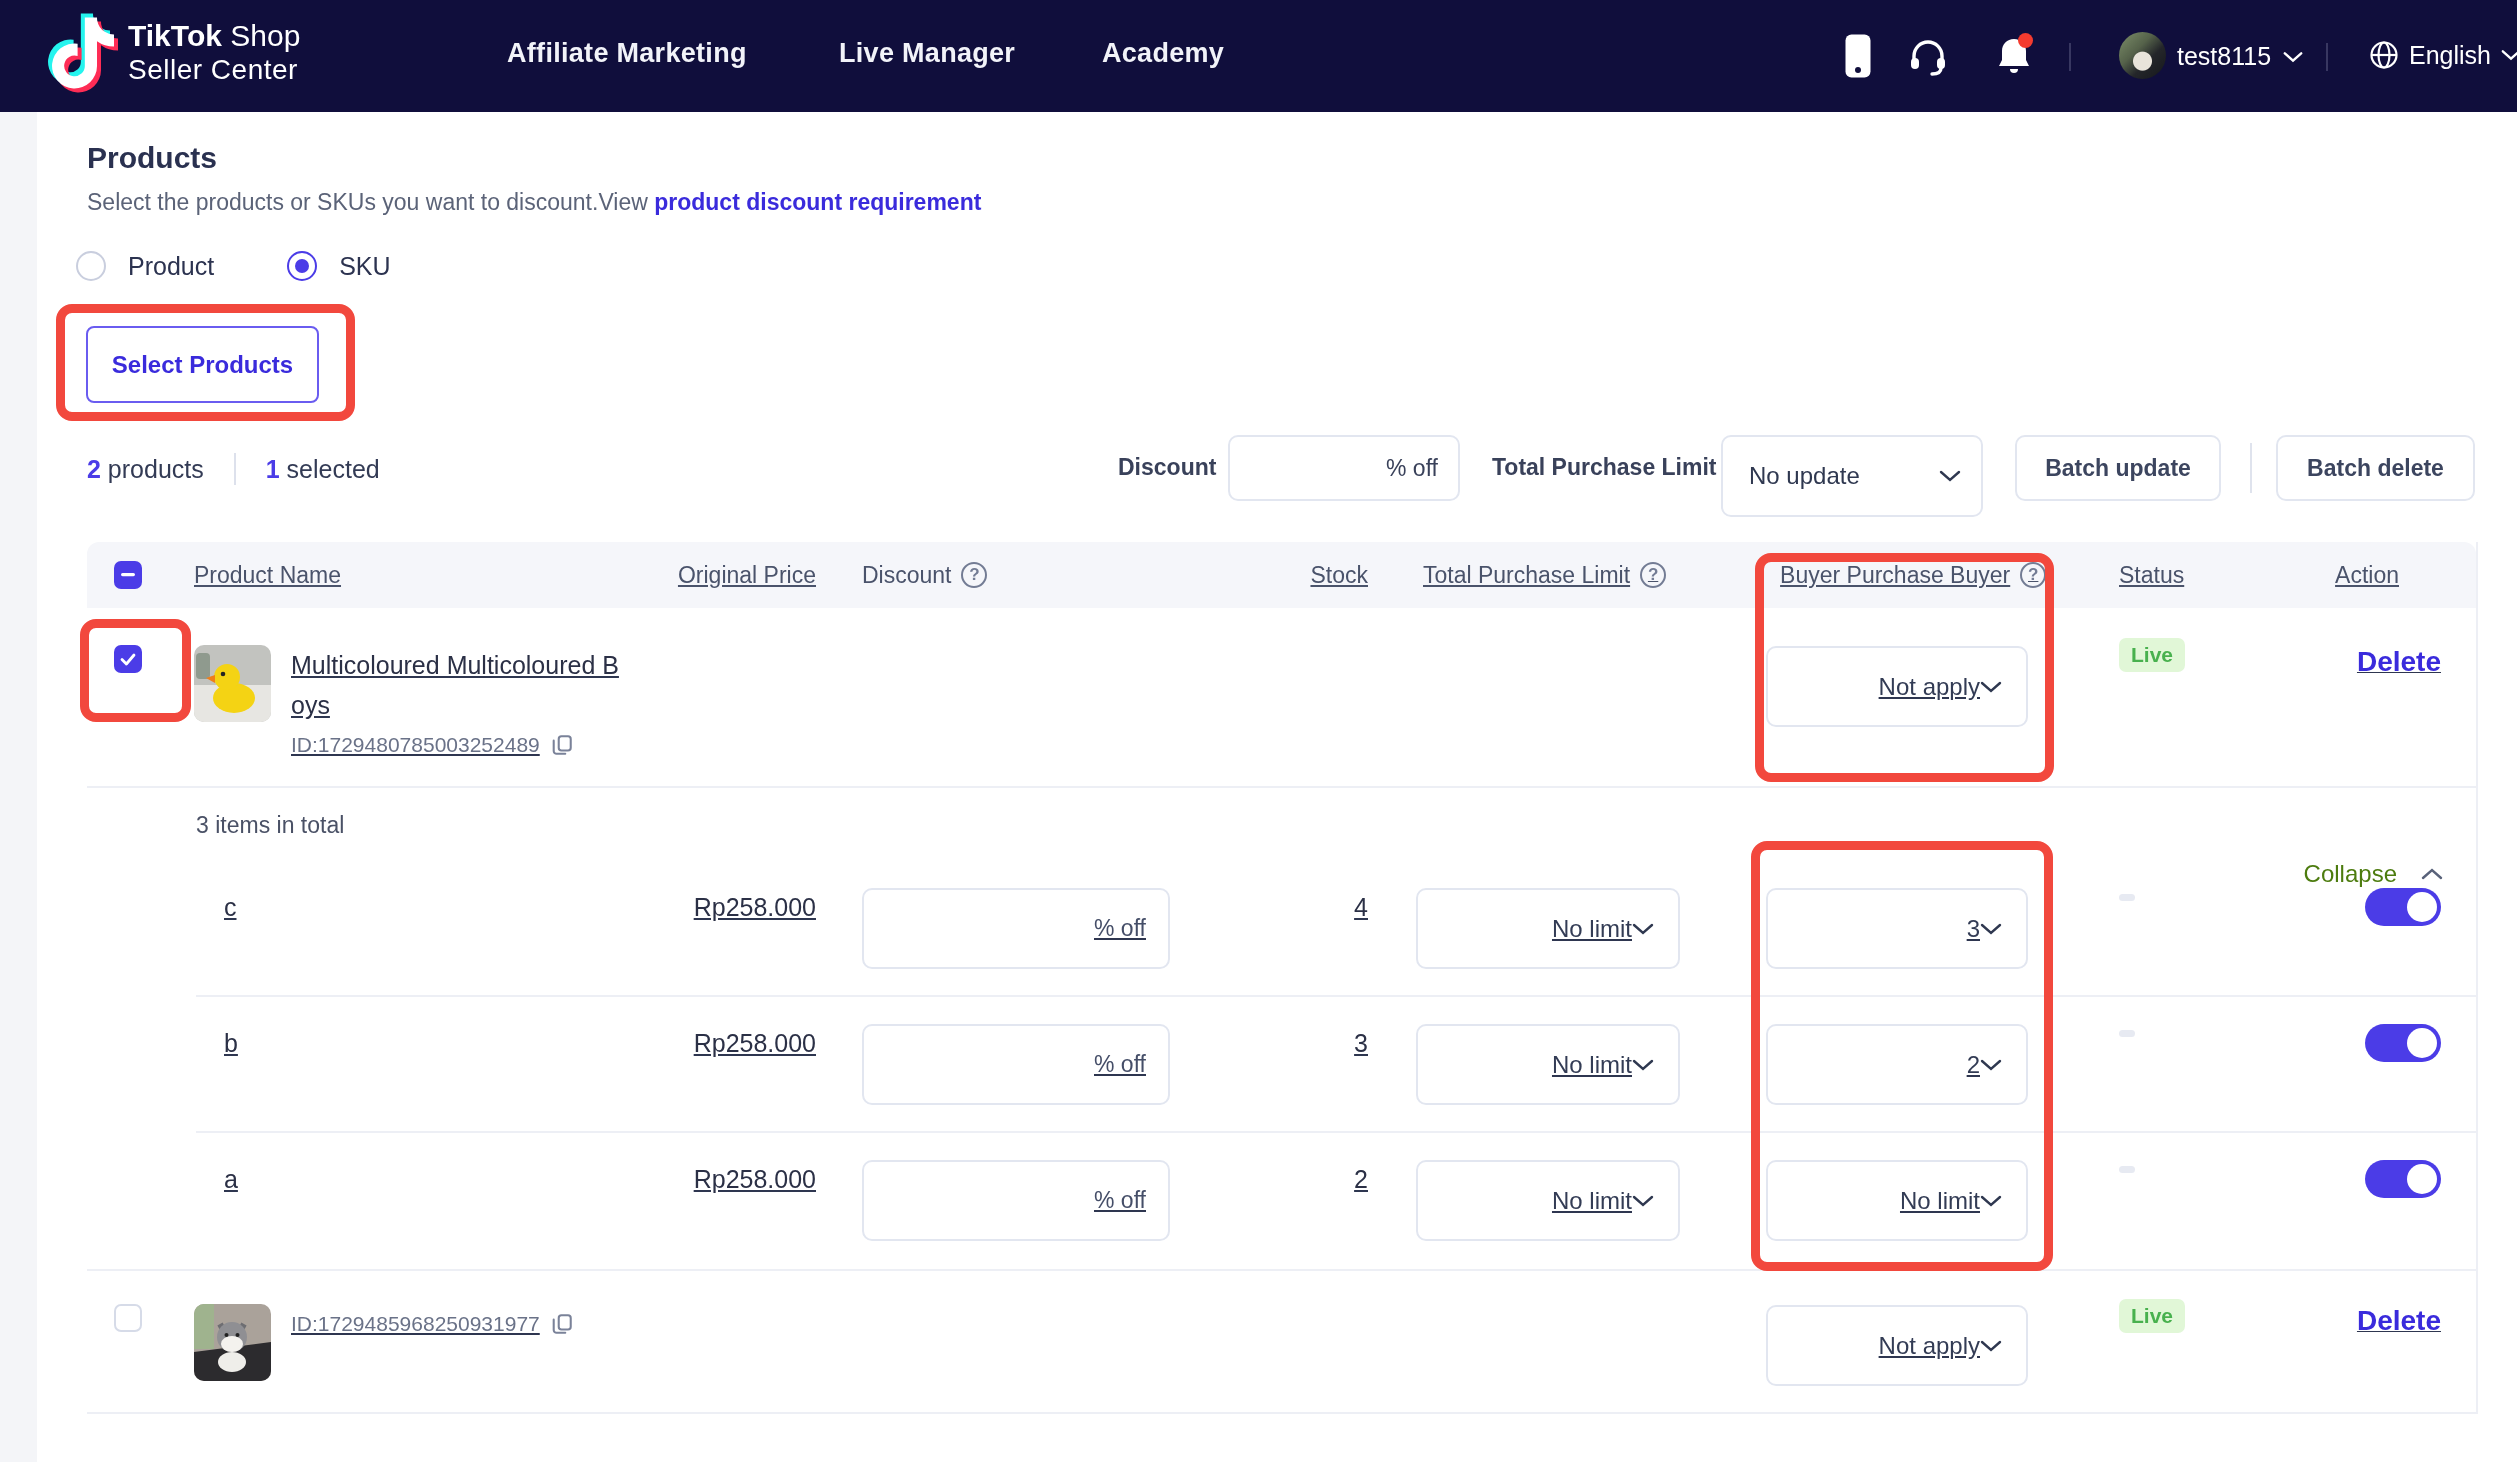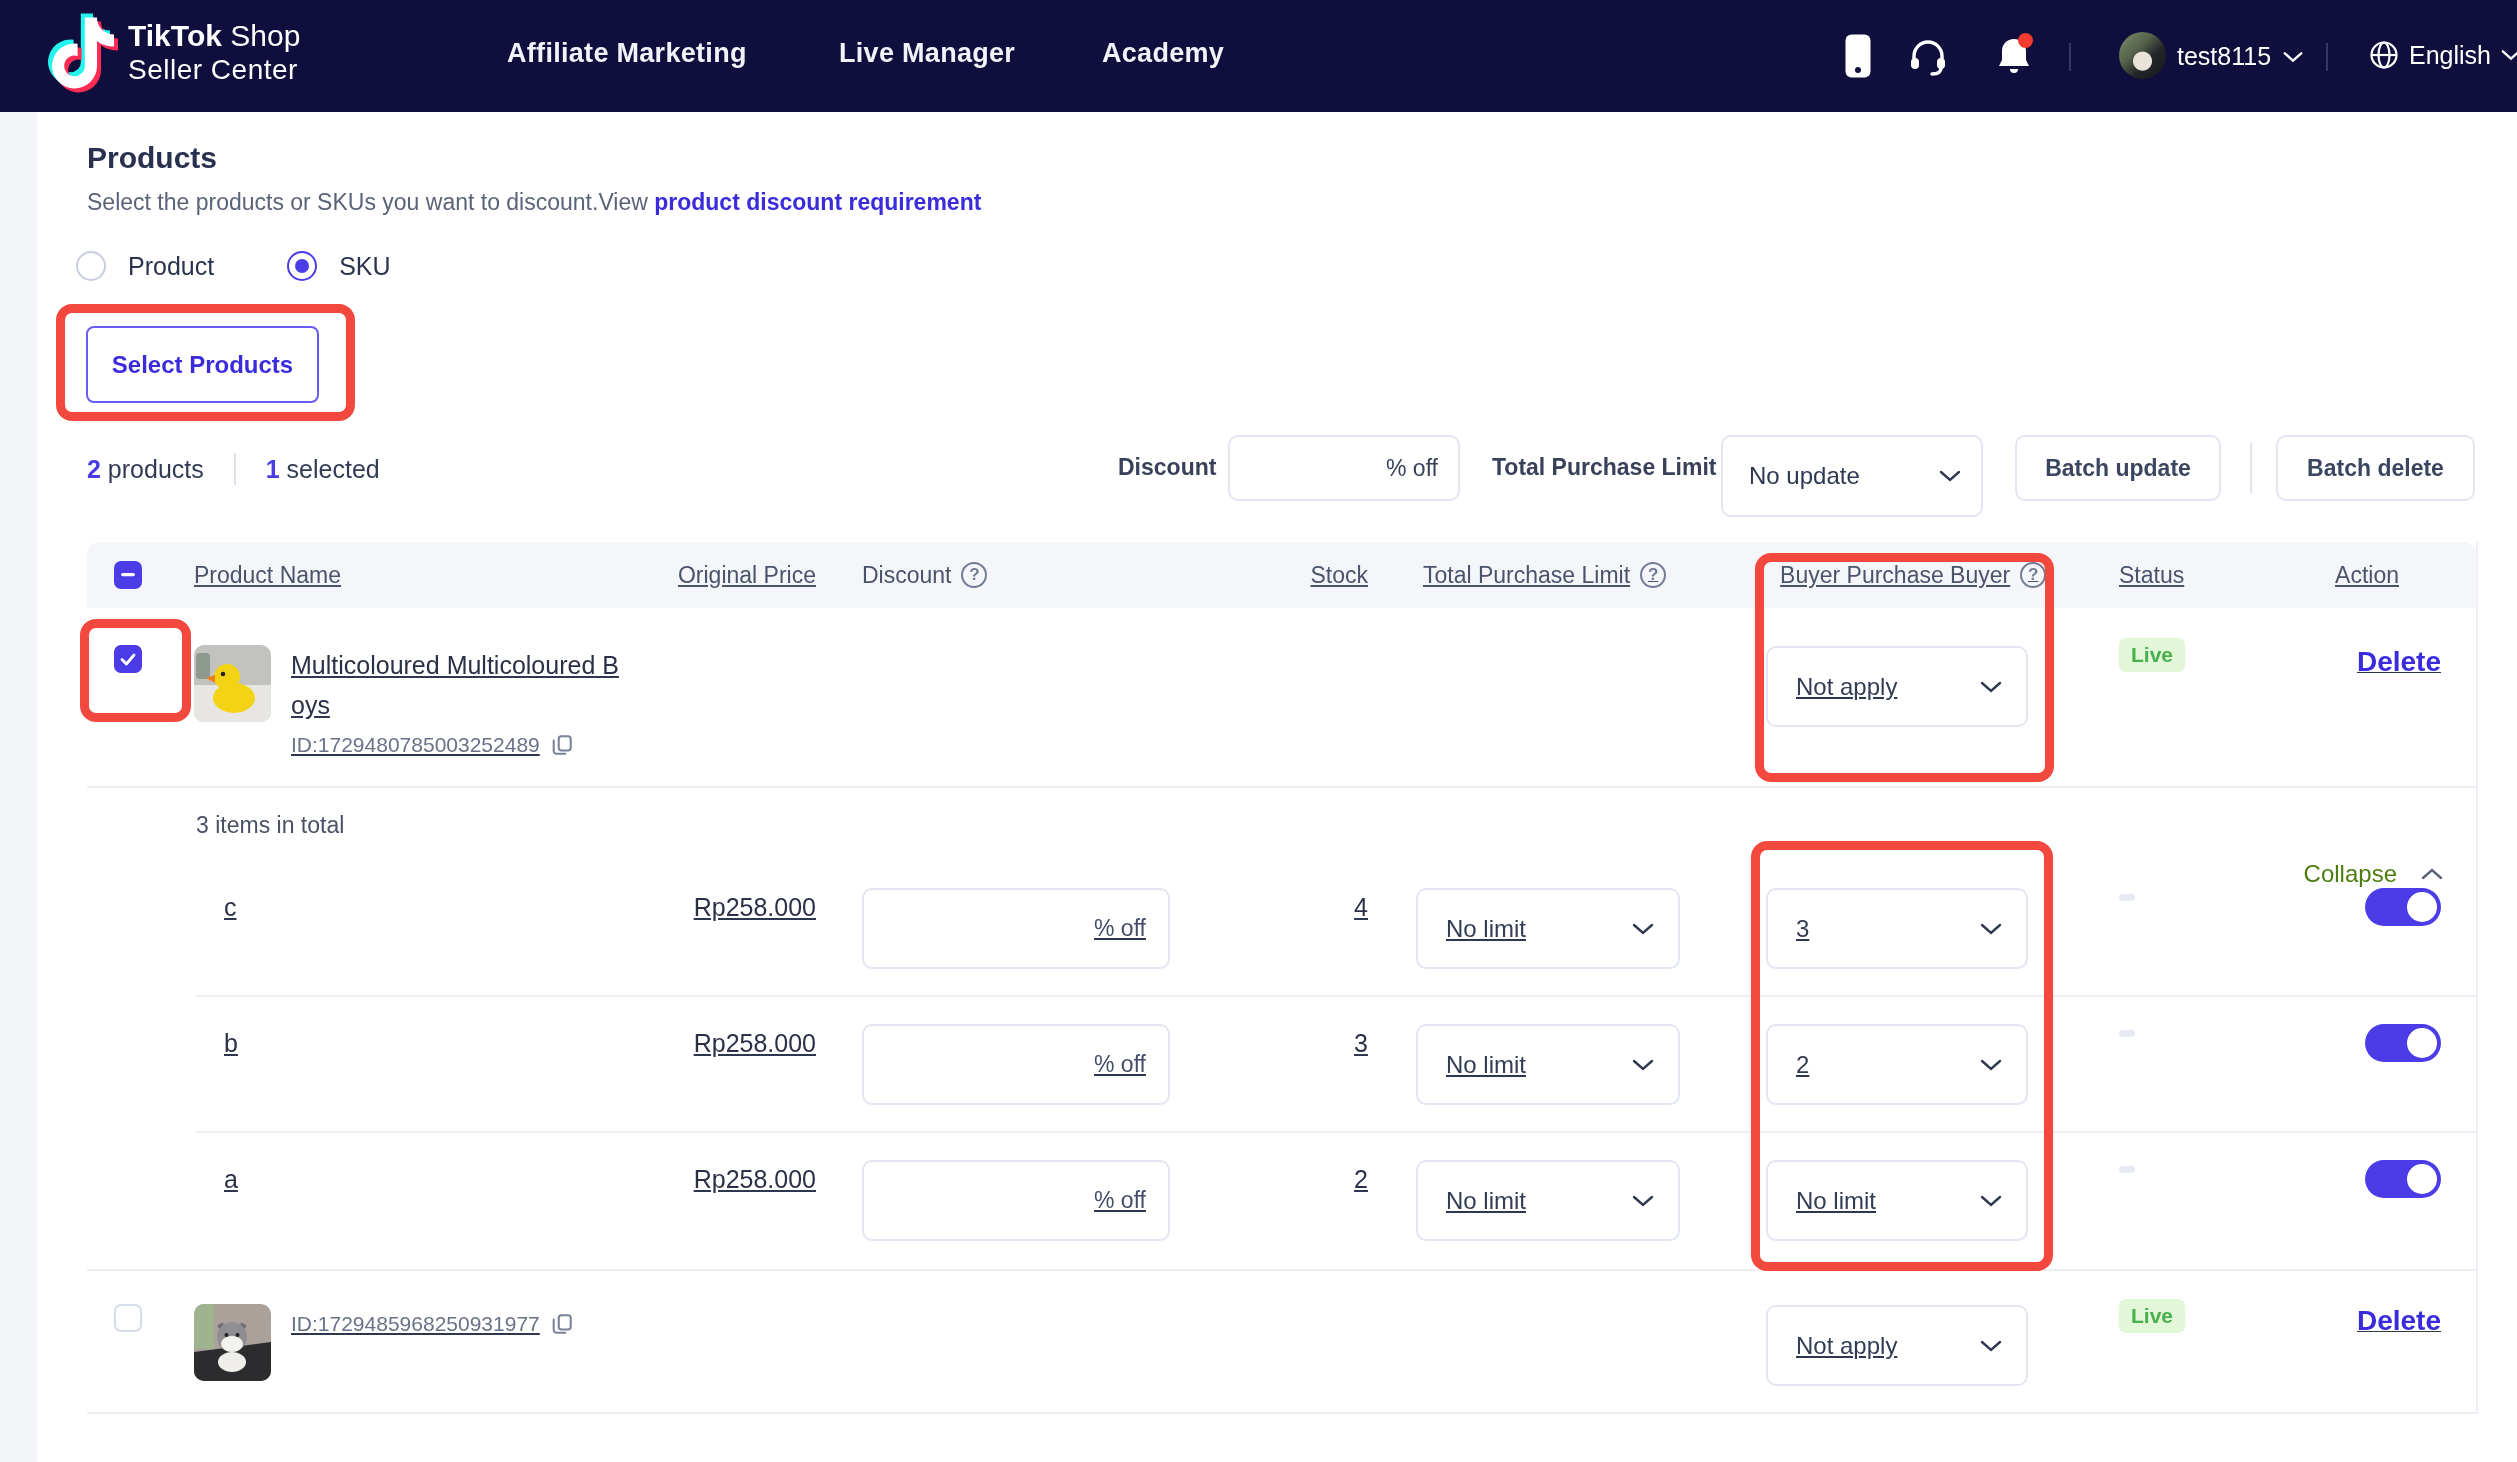--- a/index.html
+++ b/index.html
@@ -95,21 +95,21 @@
   .help{width:26px;height:26px;border-radius:50%;border:2px solid #737c94;color:#737c94;font-size:17px;font-weight:700;
     display:inline-flex;align-items:center;justify-content:center;cursor:pointer;}
 
   .pimg{width:77px;height:77px;border-radius:10px;overflow:hidden;flex:0 0 77px;}
   .pname-wrap{display:flex;gap:20px;}
   .pname{width:334px;font-size:25px;color:#2b3046;line-height:40px;word-break:break-all;}
   .pid{margin-top:8px;font-size:21px;color:#6a7288;display:flex;align-items:center;gap:10px;}
   .copy-ic{cursor:pointer;display:inline-flex;}
 
   .select{width:262px;height:81px;border:2px solid var(--border);border-radius:10px;background:#fff;
-    display:flex;align-items:center;justify-content:space-between;padding:0 24px 0 28px;font-size:24px;color:#333c55;cursor:pointer;}
+    display:flex;align-items:center;justify-content:flex-end;padding:0 24px 0 28px;font-size:24px;color:#333c55;cursor:pointer;}
   .select.w265{width:264px;}
   .pct-input{width:308px;height:81px;border:2px solid var(--border);border-radius:10px;background:#fff;
     display:flex;align-items:center;justify-content:flex-end;padding-right:22px;font-size:23px;color:#454e68;cursor:text;}
   .chev-d{width:22px;height:12px;flex:0 0 22px;}
 
   .badge-live{display:inline-block;background:var(--livebg);color:var(--livetx);font-size:21px;font-weight:600;
     padding:5px 12px;border-radius:7px;}
   .link-delete{color:var(--link);font-size:28px;font-weight:700;cursor:pointer;margin-top:31px;}
   .sku-text{font-size:25px;color:#2b3046;}
   .dash{width:16px;height:7px;border-radius:4px;background:#e7eaf2;margin-top:6px;}

